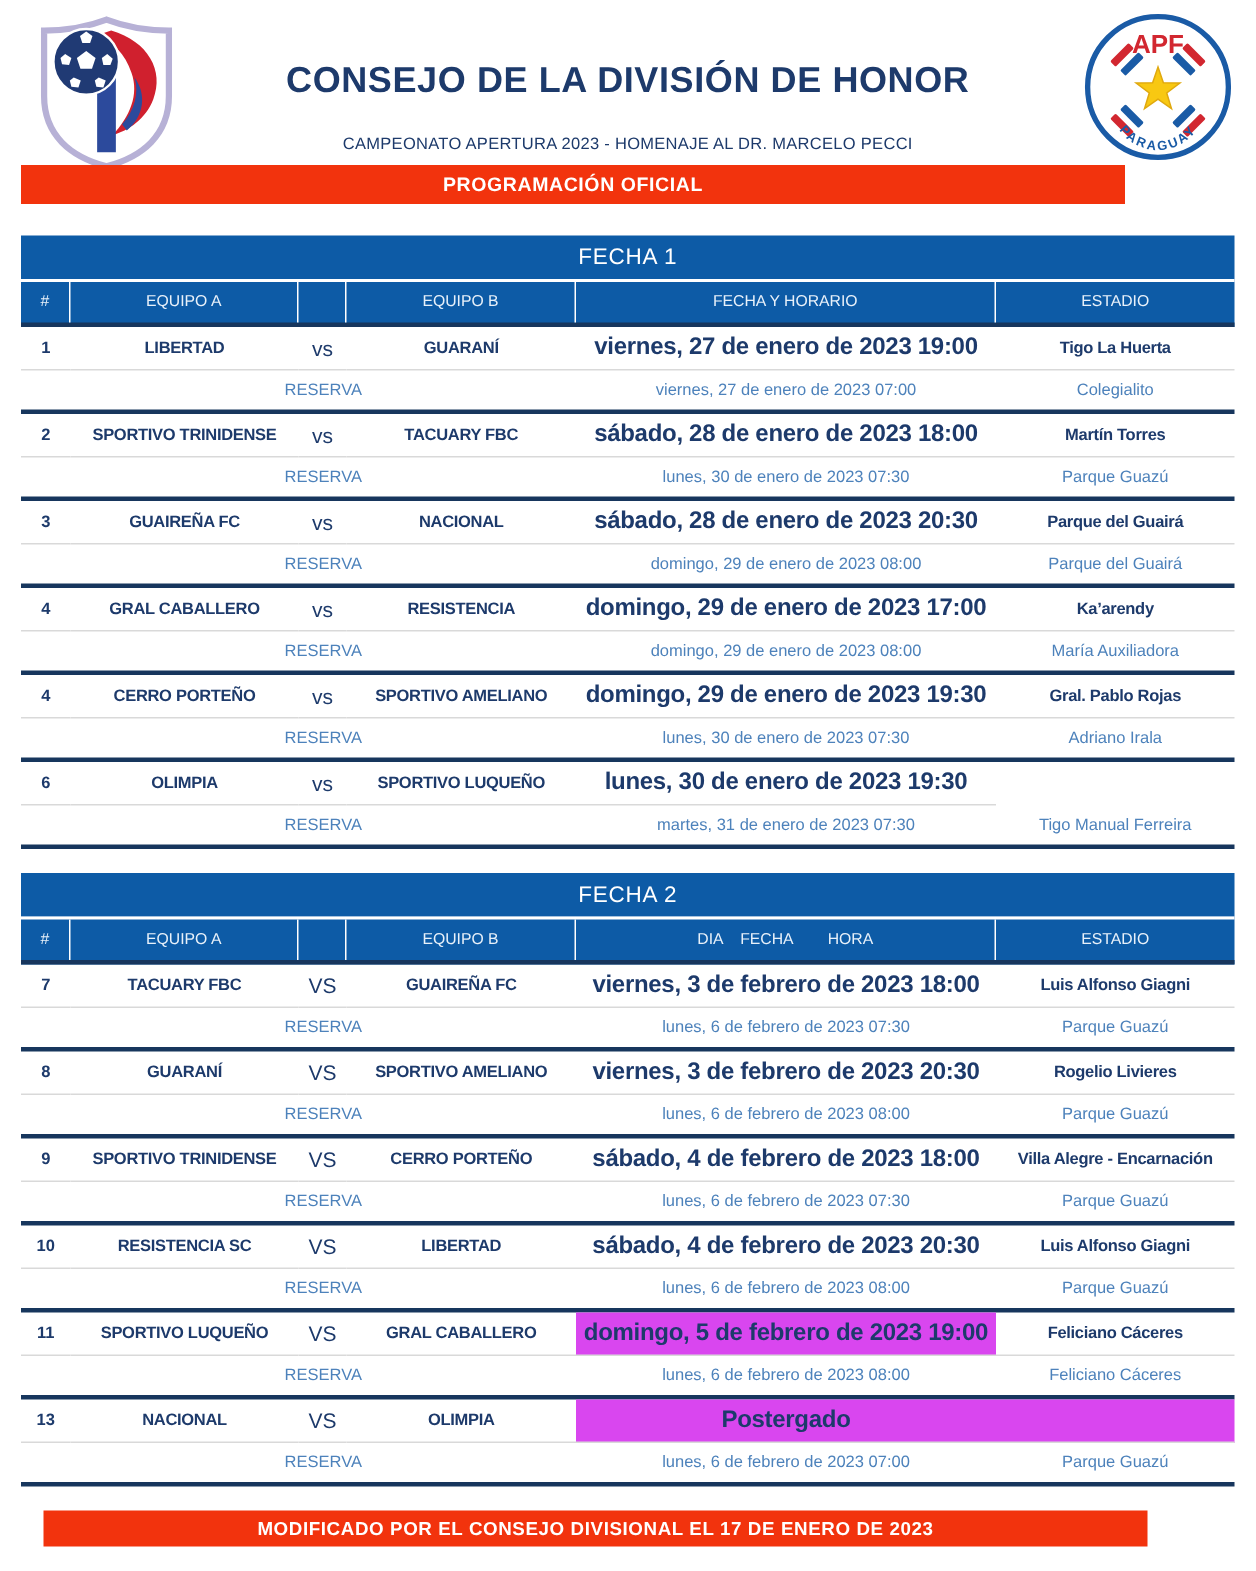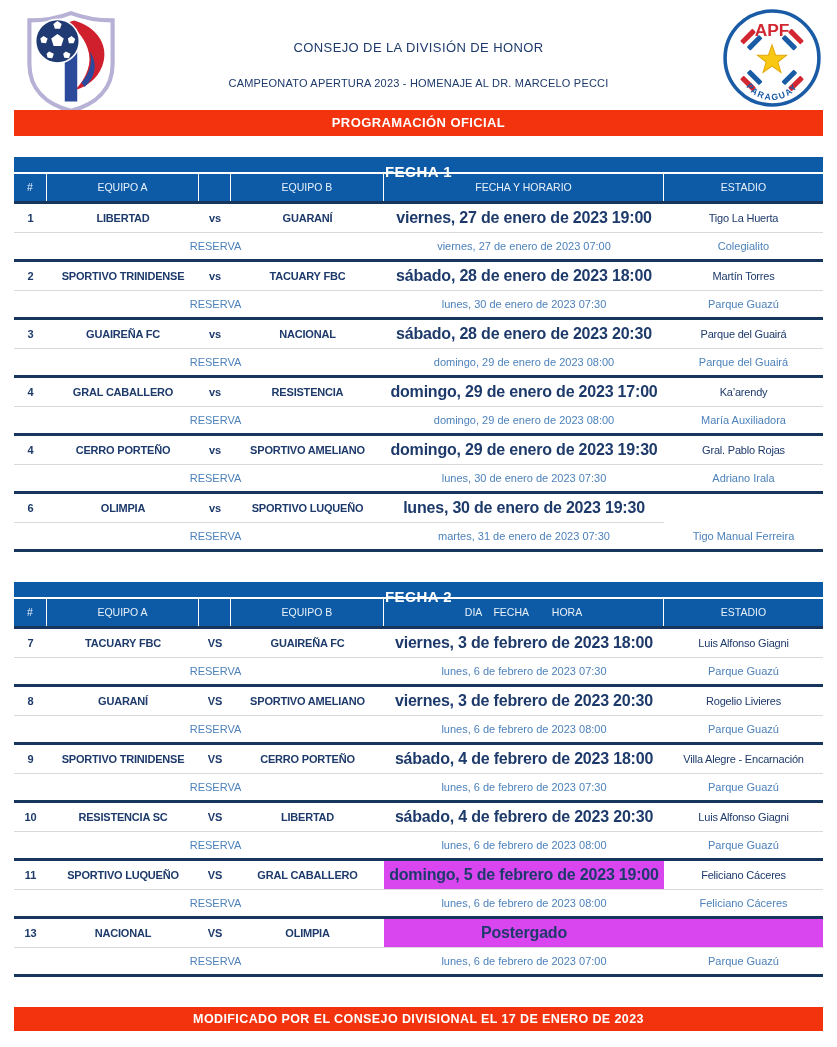--- a/index.html
+++ b/index.html
@@ -3,49 +3,49 @@
 <meta charset="utf-8">
 <style>
   html,body{margin:0;padding:0;background:#fff;}
   .page{position:relative;width:837px;height:1047px;background:#fff;
         font-family:"Liberation Sans",sans-serif;overflow:hidden;}
 
   
   .logo-left{position:absolute;left:24px;top:10px;width:94px;height:104px;}
   .logo-right{position:absolute;right:14px;top:7px;width:102px;height:102px;}
   .head-text{position:absolute;left:140px;right:140px;top:40px;text-align:center;color:#1d3a6b;}
-  .head-title{font-size:13px;font-weight:normal;letter-spacing:.4px;}
+  .head-title{font-size:24px;font-weight:bold;letter-spacing:.4px;}
   .head-sub{margin-top:22px;font-size:11px;font-weight:normal;letter-spacing:.2px;}
 
-  .banner{position:absolute;left:14px;width:809px;background:#f2330d;color:#fff;
+  .banner{position:absolute;left:14px;width:736px;background:#f2330d;color:#fff;
           font-weight:bold;text-align:center;letter-spacing:.4px;}
   .banner-top{top:110px;height:26px;line-height:26px;font-size:13px;}
-  .banner-bottom{top:1007px;height:24px;line-height:24px;font-size:12.5px;}
+  .banner-bottom{top:1007px;height:24px;line-height:24px;font-size:12.5px;margin-left:15px;}
 
   
   .match-table{position:absolute;left:14px;width:809px;}
   .tbl-1{top:157px;} .tbl-2{top:582px;}
-  .tbl-title{background:#0d5ba6;color:#fff;font-weight:bold;font-size:15px;
-             text-align:center;height:15px;line-height:29px;letter-spacing:.5px;}
+  .tbl-title{background:#0d5ba6;color:#fff;font-weight:normal;font-size:15px;
+             text-align:center;height:29px;line-height:29px;letter-spacing:.5px;}
   .grid{display:grid;grid-template-columns:33px 152px 32px 153px 280px 159px;}
   .col-head{background:#0d5ba6;border-top:2px solid #fff;border-bottom:3px solid #17365d;}
   .col-head .cell{color:#e8f1fa;font-size:10.5px;height:27px;line-height:27px;
                   text-align:center;border-right:1px solid #fff;white-space:pre;
                   overflow:hidden;}
   .col-head .cell:last-child{border-right:none;}
 
   .group{border-bottom:3px solid #17365d;}
   .row-main .cell{height:28px;line-height:28px;border-bottom:1px solid #d9d9d9;}
   .row-res  .cell{height:26px;line-height:26px;}
   .cell{text-align:center;font-size:11px;white-space:nowrap;overflow:hidden;}
   .t-num{color:#1d3a6b;font-weight:bold;}
   .t-team{color:#1d3a6b;font-weight:bold;letter-spacing:-.2px;}
-  .t-vs{color:#1d3a6b;font-weight:bold;font-size:11px;}
+  .t-vs{color:#1d3a6b;font-weight:normal;font-size:14px;}
   .t-date{color:#1d3a6b;font-weight:bold;font-size:16px;letter-spacing:-.2px;}
-  .t-stad{color:#1d3a6b;font-weight:normal;letter-spacing:-.2px;}
+  .t-stad{color:#1d3a6b;font-weight:bold;letter-spacing:-.2px;}
   .t-res{color:#4d82bb;font-size:11px;}
   .span-res{grid-column:2/5;}
   .hl{background:#d946ef;}
 </style>
 </head>
 <body>
 
 <div class="page">
 
   <svg class="logo-left" viewBox="0 0 90 100">

